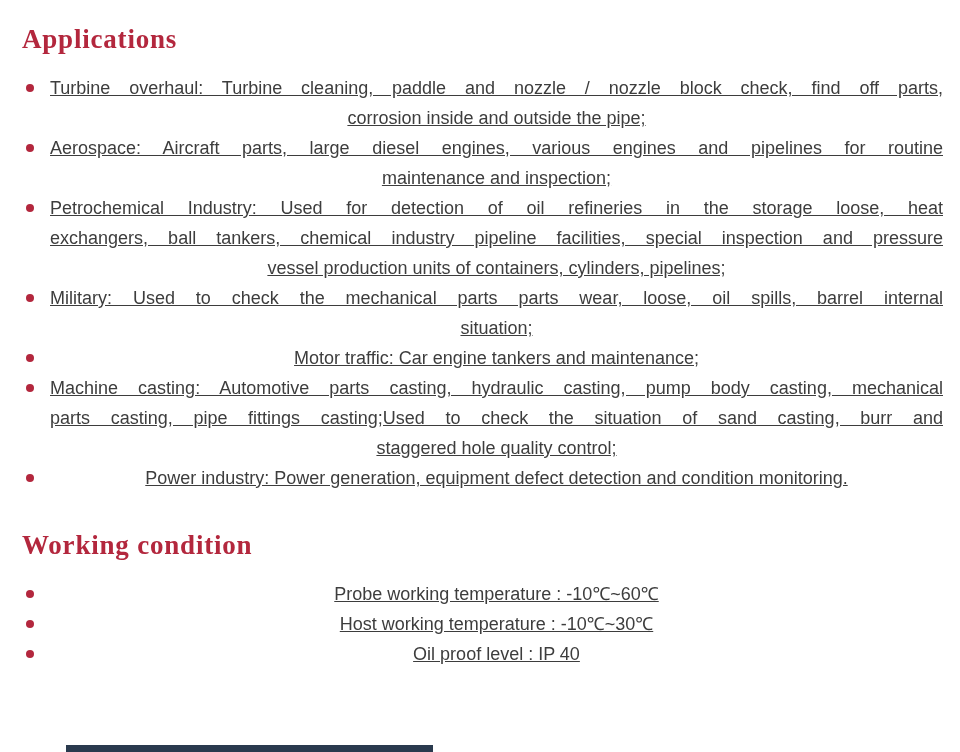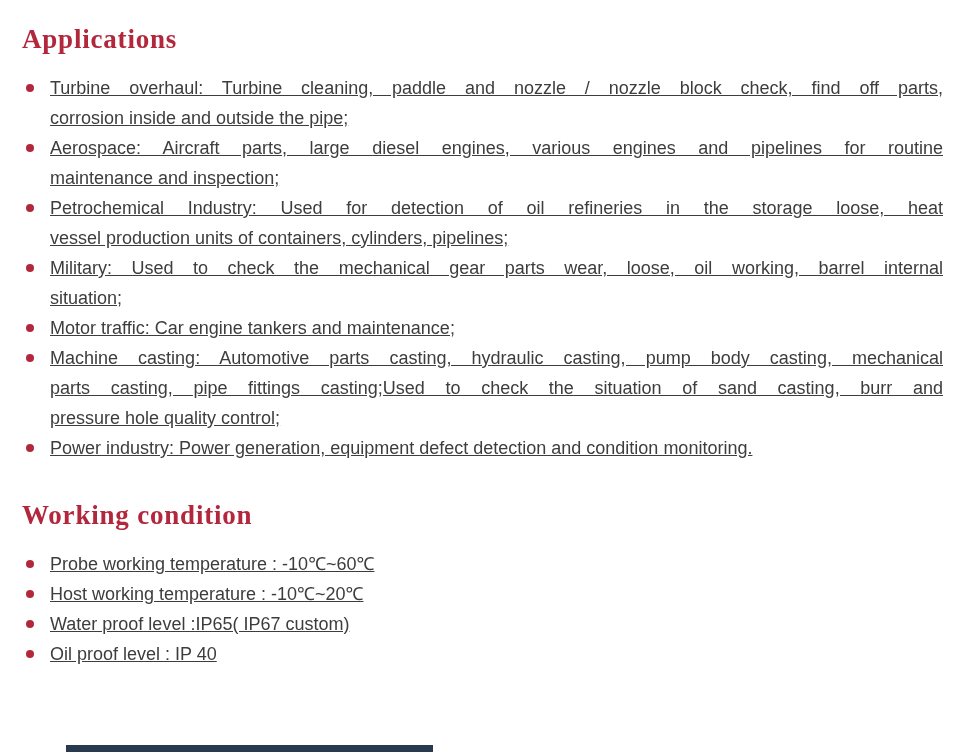--- a/index.html
+++ b/index.html
@@ -50,21 +50,21 @@
     border-radius:50%;
     background:var(--accent);
   }
   .item-text{
     width:893px;
     font-size:18px;
     line-height:30px;
     color:var(--text);
     text-decoration:underline;
   }
-  .line{text-align:left;}
+  .line{text-align:center;}
   .line.full{
     text-align:justify;
     text-align-last:justify;
   }
   .cutoff-bar{
     position:absolute;
     left:66px;
     top:745px;
     width:367px;
     height:7px;
@@ -90,42 +90,43 @@
             <span class="dot"></span>
             <div class="item-text">
               <div class="line full">Aerospace: Aircraft parts, large diesel engines, various engines and pipelines for routine</div>
               <div class="line">maintenance and inspection;</div>
             </div>
           </li>
           <li class="bullet-item">
             <span class="dot"></span>
             <div class="item-text">
               <div class="line full">Petrochemical Industry: Used for detection of oil refineries in the storage loose, heat</div>
+              <div class="line full">exchangers, ball tankers, chemical industry pipeline facilities, special inspection and pressure</div>
               <div class="line">vessel production units of containers, cylinders, pipelines;</div>
             </div>
           </li>
           <li class="bullet-item">
             <span class="dot"></span>
             <div class="item-text">
-              <div class="line full">Military: Used to check the mechanical gear parts wear, loose, oil working, barrel internal</div>
+              <div class="line full">Military: Used to check the mechanical parts parts wear, loose, oil spills, barrel internal</div>
               <div class="line">situation;</div>
             </div>
           </li>
           <li class="bullet-item">
             <span class="dot"></span>
             <div class="item-text">
               <div class="line">Motor traffic: Car engine tankers and maintenance;</div>
             </div>
           </li>
           <li class="bullet-item">
             <span class="dot"></span>
             <div class="item-text">
               <div class="line full">Machine casting: Automotive parts casting, hydraulic casting, pump body casting, mechanical</div>
               <div class="line full">parts casting, pipe fittings casting;Used to check the situation of sand casting, burr and</div>
-              <div class="line">pressure hole quality control;</div>
+              <div class="line">staggered hole quality control;</div>
             </div>
           </li>
           <li class="bullet-item">
             <span class="dot"></span>
             <div class="item-text">
               <div class="line">Power industry: Power generation, equipment defect detection and condition monitoring.</div>
             </div>
           </li>
         </ul>
       </div>
@@ -134,27 +135,21 @@
         <ul class="bullet-list">
           <li class="bullet-item">
             <span class="dot"></span>
             <div class="item-text">
               <div class="line">Probe working temperature : -10℃~60℃</div>
             </div>
           </li>
           <li class="bullet-item">
             <span class="dot"></span>
             <div class="item-text">
-              <div class="line">Host working temperature : -10℃~20℃</div>
-            </div>
-          </li>
-          <li class="bullet-item">
-            <span class="dot"></span>
-            <div class="item-text">
-              <div class="line">Water proof level :IP65( IP67 custom)</div>
+              <div class="line">Host working temperature : -10℃~30℃</div>
             </div>
           </li>
           <li class="bullet-item">
             <span class="dot"></span>
             <div class="item-text">
               <div class="line">Oil proof level : IP 40</div>
             </div>
           </li>
         </ul>
       </div>

